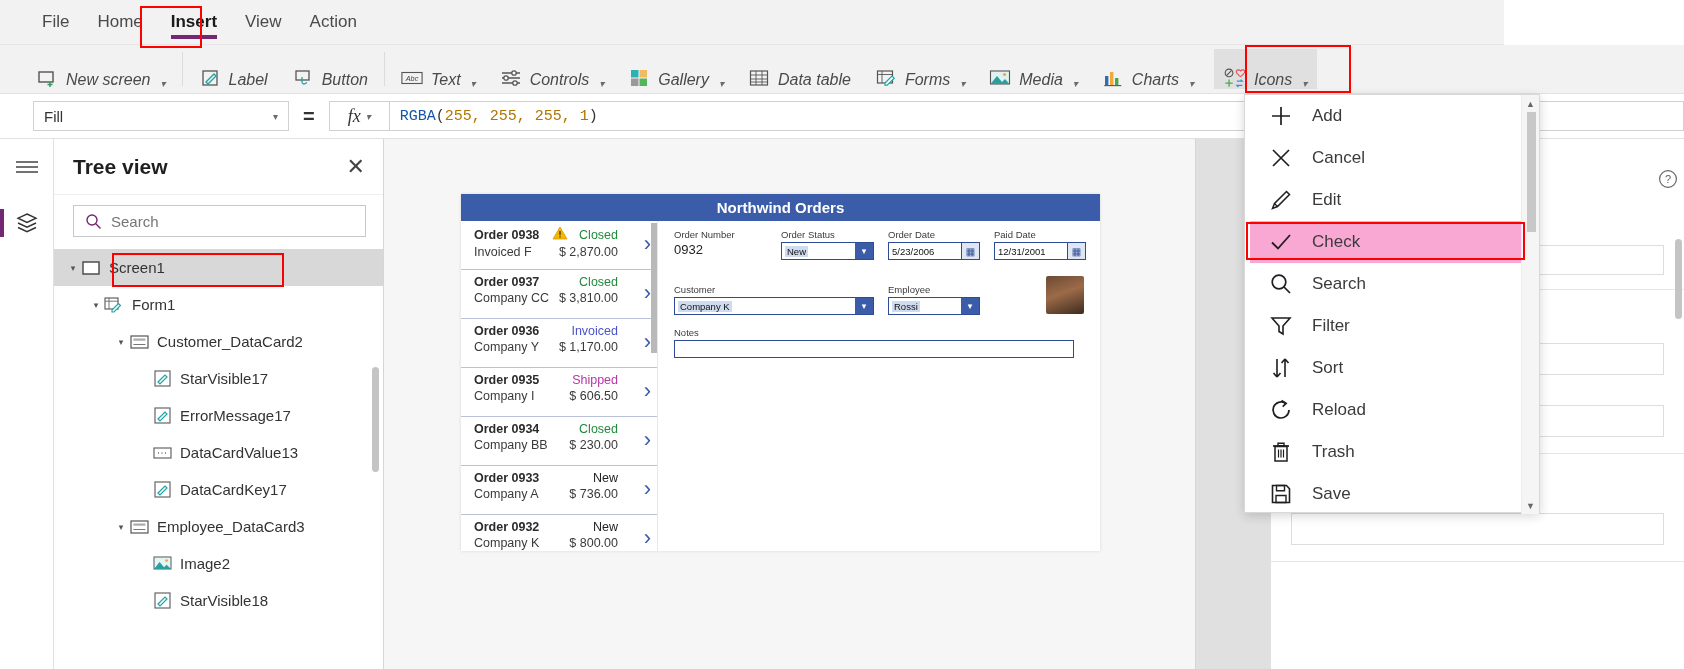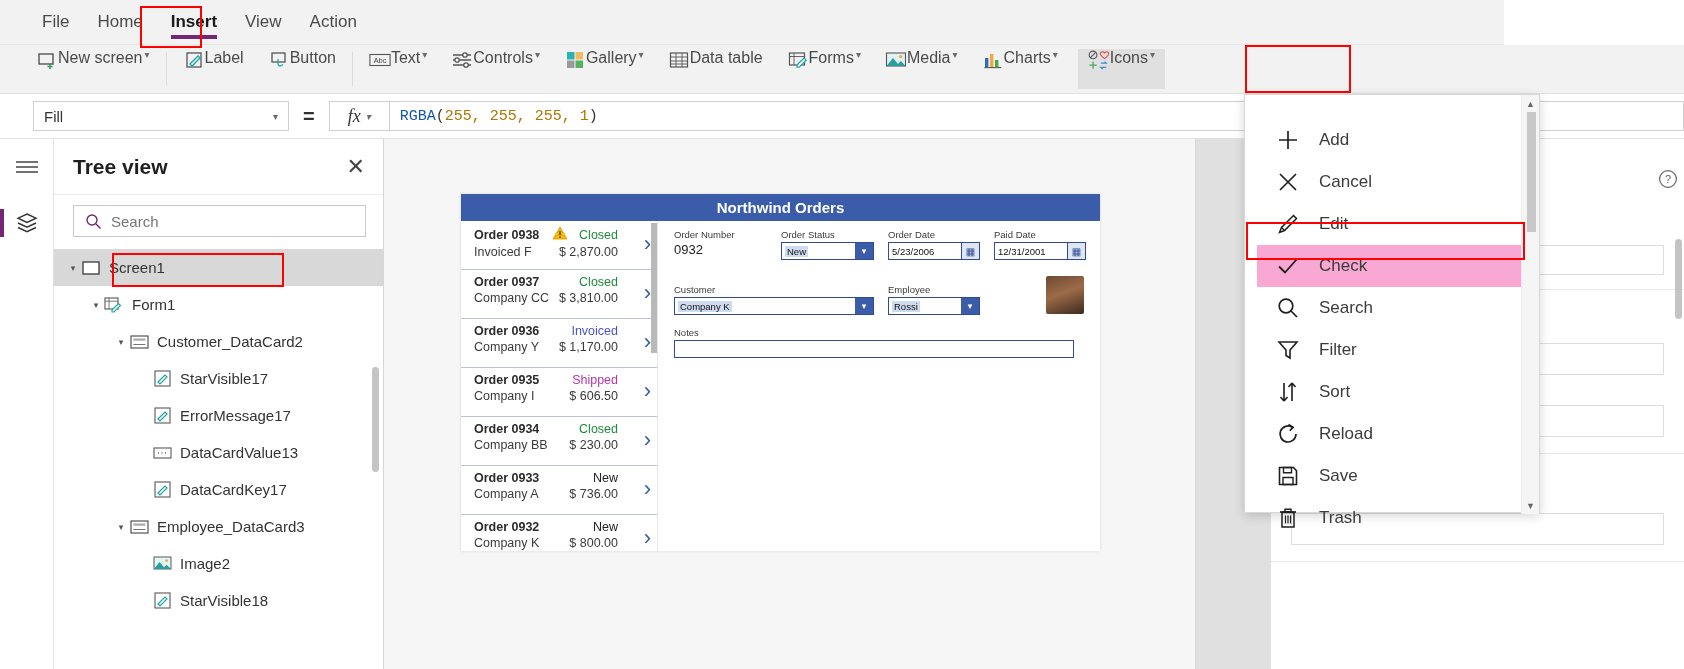--- a/index.html
+++ b/index.html
@@ -38,23 +38,23 @@
 
   
   .ribbon {
     position: absolute; top: 45px; left: 0; width: 1684px; height: 49px;
     background: #f2f2f2;
     display: flex; align-items: center;
     border-bottom: 1px solid #e1e1e1;
   }
   .ribbon-sep { width: 1px; height: 34px; background: #dcdcdc; margin: 0 4px; }
   .rbtn {
-    display: flex; align-items: flex-start; 
+    display: flex; align-items: flex-end; gap: 8px;
     height: 40px; padding: 0 10px; margin: 0 2px;
-    font-size: 16px; color: #4a4a4a; cursor: default; white-space: nowrap;
+    font-size: 16px; color: #4a4a4a; cursor: default; white-space: nowrap; font-style: italic;
   }
   .rbtn.highlighted { background: #e0e0e0; }
   .caret { font-size: 10px; color: #6b6b6b; margin-left: 2px; }
   .rico { width: 22px; height: 22px; display: inline-flex; align-items: center; justify-content: center; }
 
   
   .fxbar {
     position: absolute; top: 94px; left: 0; width: 1684px; height: 45px;
     background: #ffffff; border-bottom: 1px solid #e1e1e1;
     display: flex; align-items: center;
@@ -221,21 +221,21 @@
   }
   .help-ico { position: absolute; right: 6px; top: 30px; color: #555; }
 
   
   .icons-menu {
     position: absolute; top: 94px; left: 1244px; width: 296px; height: 419px;
     background: #ffffff; border: 1px solid #d8d8d8;
     box-shadow: 0 3px 10px rgba(0,0,0,0.16);
     z-index: 50;
   }
-  .im-list { position: absolute; top: 0; left: 12px; right: 18px; margin-top: 24px; }
+  .im-list { position: absolute; top: 0; left: 5px; right: 18px; }
   .im-item {
     height: 42px; display: flex; align-items: center; gap: 18px;
     padding-left: 18px; font-size: 17px; color: #3b3b3b; cursor: default;
   }
   .im-item.hl { background: #f9a8d4; }
   .im-ico { width: 26px; height: 26px; display: inline-flex; align-items: center; justify-content: center; }
   .im-scroll-track {
     position: absolute; right: 0; top: 0; width: 18px; height: 419px; background: #f5f5f5;
     border-left: 1px solid #ececec;
   }
@@ -824,39 +824,39 @@
               <path d="M20 12a8 8 0 11-3.6-6.7" fill="none" stroke="#1f1f1f" stroke-width="1.7"></path>
               <path d="M12.5 2.6l4.6 2.8-3.4 3.2" fill="none" stroke="#1f1f1f" stroke-width="1.7"></path>
             </svg>
           </span>
         <span>Reload</span>
       </div>
 
       <div class="im-item">
         <span class="im-ico">
             <svg width="24" height="24" viewBox="0 0 24 24">
-              <path d="M3.5 3.5h14L20.5 6.8V20.5H3.5z" fill="none" stroke="#1f1f1f" stroke-width="1.6"></path>
-              <path d="M7.5 3.5h8v5.2h-8z" fill="none" stroke="#1f1f1f" stroke-width="1.4"></path>
-              <path d="M7 13.5h10v7H7z" fill="none" stroke="#1f1f1f" stroke-width="1.4"></path>
-            </svg>
-          </span>
-        <span>Save</span>
-      </div>
-
-      <div class="im-item">
-        <span class="im-ico">
-            <svg width="24" height="24" viewBox="0 0 24 24">
               <path d="M4 6h16" stroke="#1f1f1f" stroke-width="1.7"></path>
               <path d="M9 3.2h6v2.6H9z" fill="none" stroke="#1f1f1f" stroke-width="1.4"></path>
               <path d="M6 6.5h12V21H6z" fill="none" stroke="#1f1f1f" stroke-width="1.5"></path>
               <path d="M9.5 9.5v8M12 9.5v8M14.5 9.5v8" stroke="#1f1f1f" stroke-width="1.2"></path>
             </svg>
           </span>
         <span>Trash</span>
       </div>
+
+      <div class="im-item">
+        <span class="im-ico">
+            <svg width="24" height="24" viewBox="0 0 24 24">
+              <path d="M3.5 3.5h14L20.5 6.8V20.5H3.5z" fill="none" stroke="#1f1f1f" stroke-width="1.6"></path>
+              <path d="M7.5 3.5h8v5.2h-8z" fill="none" stroke="#1f1f1f" stroke-width="1.4"></path>
+              <path d="M7 13.5h10v7H7z" fill="none" stroke="#1f1f1f" stroke-width="1.4"></path>
+            </svg>
+          </span>
+        <span>Save</span>
+      </div>
     </div>
 
     <div class="im-scroll-track">
       <div class="im-arrow">▲</div>
       <div class="im-thumb"></div>
       <div class="im-arrow bot">▼</div>
     </div>
   </div>
   <div class="redbox" style="left:1246px;top:222px;width:279px;height:38px;"></div>
 

